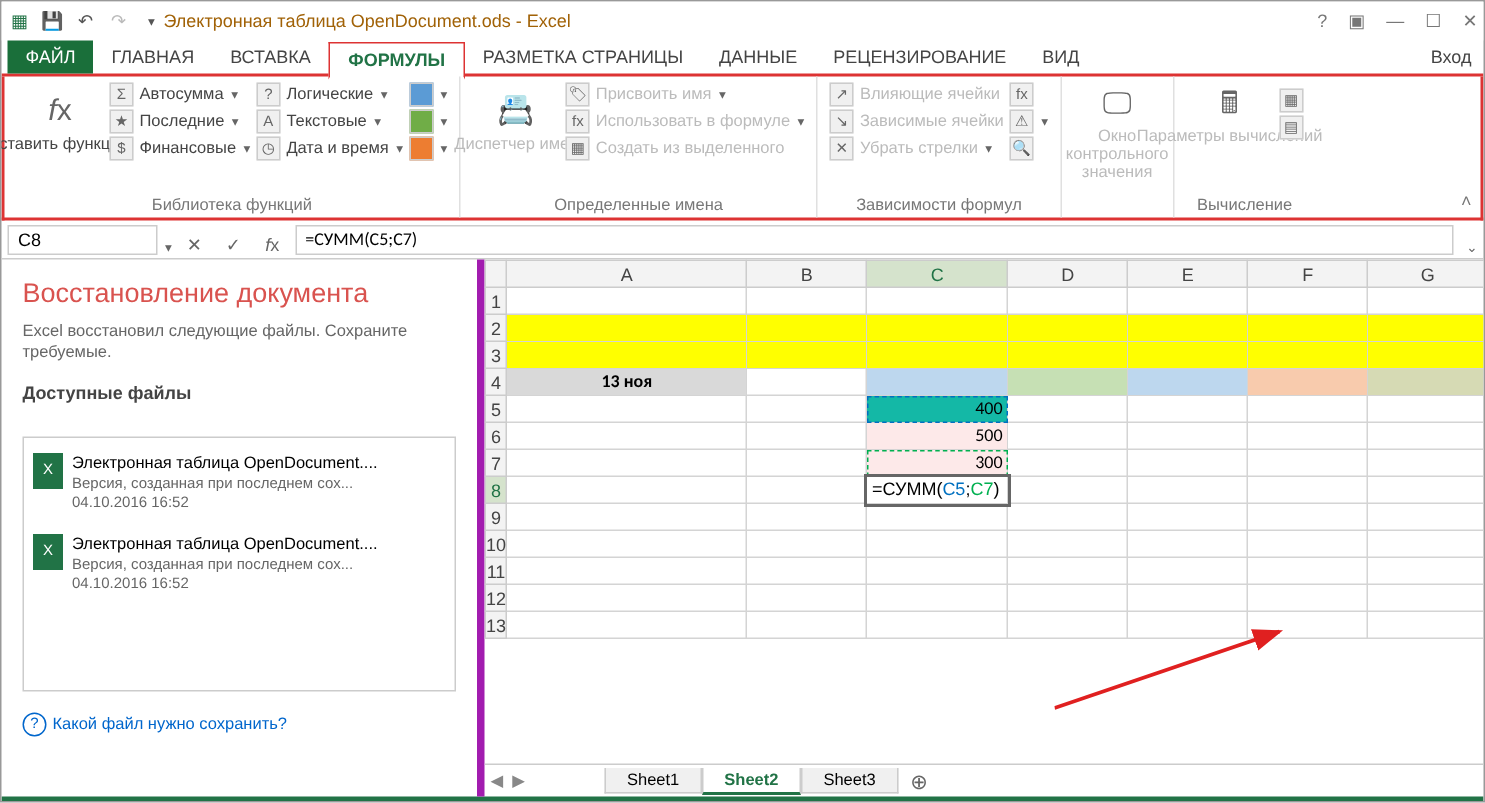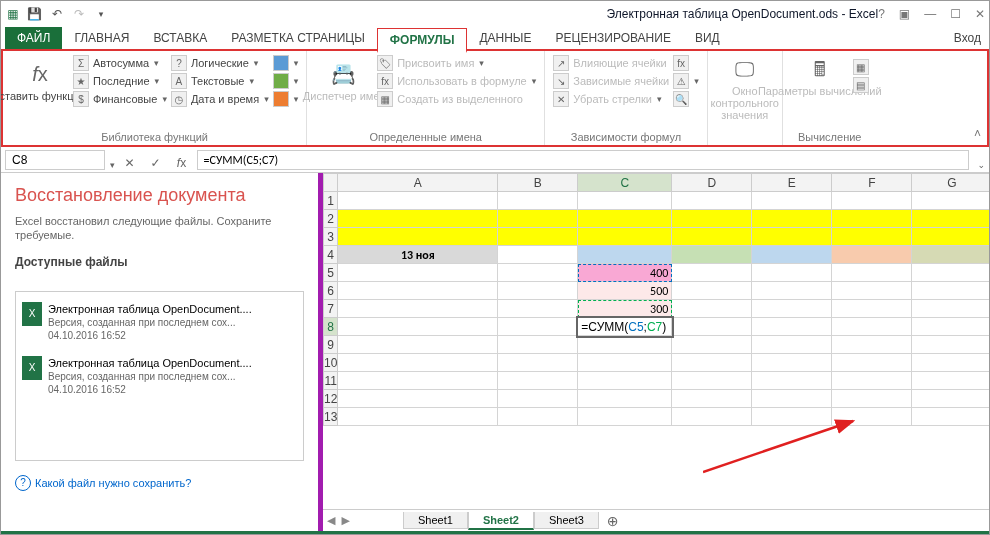--- a/index.html
+++ b/index.html
@@ -1,20 +1,20 @@
 <!DOCTYPE html>
 <html><head>
 <meta charset="utf-8">
 <style>
 * { box-sizing: border-box; margin: 0; padding: 0; font-family: "Segoe UI", Tahoma, sans-serif; }
 body { background: #fff; width: 990px; height: 535px; overflow: hidden; position: relative; border: 1px solid #999; }
 .titlebar { height: 26px; background: #fff; display: flex; align-items: center; padding: 0 4px; font-size: 12px; color: #555;}
 .titlebar .qat { display: flex; gap: 6px; align-items: center; }
 .titlebar .qat span { width: 16px; height: 16px; display: inline-flex; align-items: center; justify-content: center; }
-.titlebar .title { flex: 1; text-align: right; color: #0f172a; }
+.titlebar .title { flex: 1; text-align: left; color: #a16207; }
 .titlebar .wincontrols { display: flex; gap: 14px; color: #777; font-size: 12px; }
 .wincontrols span { cursor: default; }
 .tabbar { height: 24px; display: flex; align-items: center; padding-left: 4px; font-size: 12px; border-bottom: 2px solid #d33; }
 .tabbar .tab { padding: 4px 12px; color: #444; text-transform: uppercase; cursor: default;}
 .tabbar .tab.file { background: #1a6f3a; color: #fff; }
 .tabbar .tab.active { border: 1px solid #d33; border-bottom: 2px solid #fff; position: relative; top: 2px; background:#fff; font-weight: 600; color:#217346;}
 .tabbar .signin { margin-left: auto; padding: 4px 8px; color: #444;}
 .ribbon { height: 96px; border: 2px solid #d33; border-top: none; display: flex; font-size: 11px; color: #444; position: relative; }
 .ribbon-group { border-right: 1px solid #e0e0e0; padding: 4px 8px 2px; display: flex; flex-direction: column; justify-content: space-between; }
 .ribbon-group .label { text-align: center; color: #777; font-size: 11px; padding-top: 2px;}
@@ -49,21 +49,21 @@
 table.sgrid th { background:#f3f3f3; border:1px solid #ccc; font-weight:normal; color:#444; }
 table.sgrid th.colh { height:18px; min-width:80px;}
 table.sgrid th.rowh { width:30px; height:18px;}
 table.sgrid td { border:1px solid #d4d4d4; height:18px; min-width:80px; padding:0 3px; text-align:right; font-family: Calibri, sans-serif; position:relative;}
 .row-yellow td { background: #ffff00; }
 .row-a4 { background: #d9d9d9; text-align:center !important; font-weight:600;}
 .hdr-green { background:#c6e0b4 !important;}
 .hdr-blue { background:#bdd7ee !important;}
 .hdr-pink { background:#f8cbad !important;}
 .hdr-olive { background:#d6dab4 !important;}
-.sel-blue { background:#f9a8d4;}
+.sel-blue { background:#14b8a6;}
 .sel-pink { background:#fde9e9;}
 .cell-edit { background:#fff; outline:2px solid #666; color:#000; text-align:left !important; font-family: Calibri, sans-serif; white-space:nowrap;}
 .cell-edit .fn { color:#000;}
 .cell-edit .r1 { color:#0070c0;}
 .cell-edit .r2 { color:#00b050;}
 th.colh.active, th.rowh.active { background:#d5e3cc; color:#217346;}
 .marq-blue { outline: 1.5px dashed #0070c0; outline-offset:-1px;}
 .marq-green { outline: 1.5px dashed #00b050; outline-offset:-1px;}
 .arrow { position:absolute; left:380px; top:244px; pointer-events:none;}
 .sheettabs { height: 22px; display:flex; align-items:center; border-top:1px solid #ccc; font-size:11px; padding-left:80px; gap:0;}
@@ -92,22 +92,22 @@
     <span>—</span>
     <span>☐</span>
     <span>✕</span>
   </div>
 </div>
 
 <div class="tabbar">
   <div class="tab file">ФАЙЛ</div>
   <div class="tab">ГЛАВНАЯ</div>
   <div class="tab">ВСТАВКА</div>
+  <div class="tab active">ФОРМУЛЫ</div>
   <div class="tab">РАЗМЕТКА СТРАНИЦЫ</div>
-  <div class="tab active">ФОРМУЛЫ</div>
   <div class="tab">ДАННЫЕ</div>
   <div class="tab">РЕЦЕНЗИРОВАНИЕ</div>
   <div class="tab">ВИД</div>
   <div class="signin">Вход</div>
 </div>
 
 <div class="ribbon">
   <div class="ribbon-group">
     <div class="rg-row">
       <div class="rg-big">

